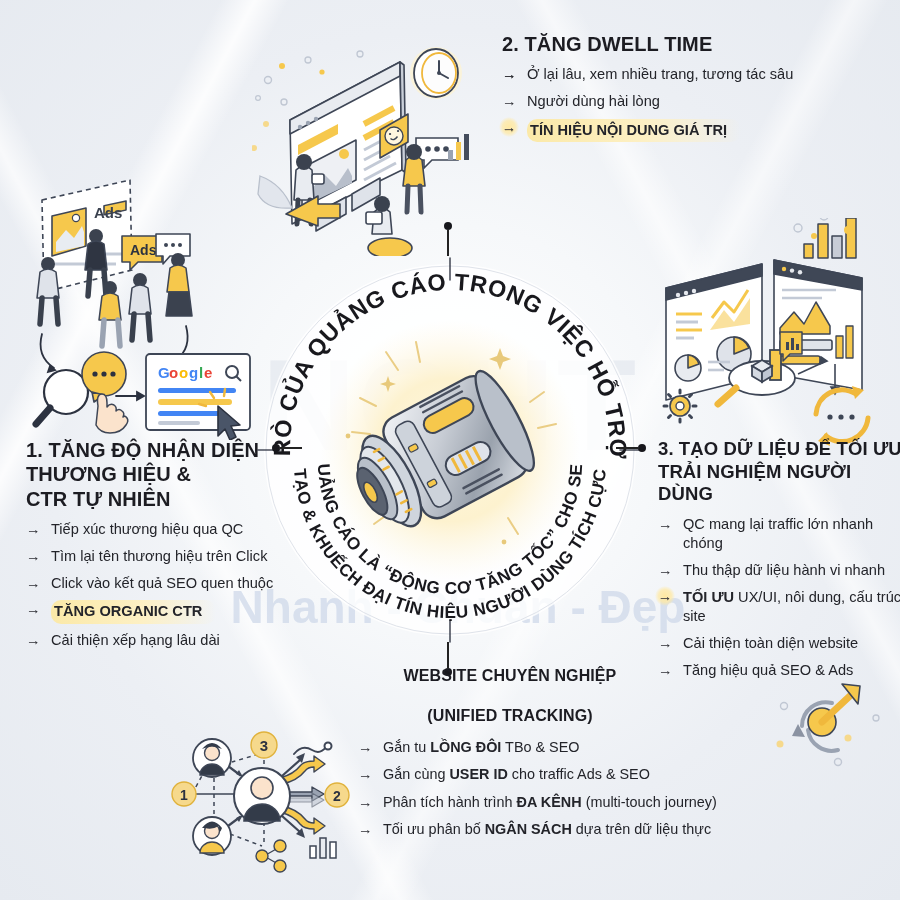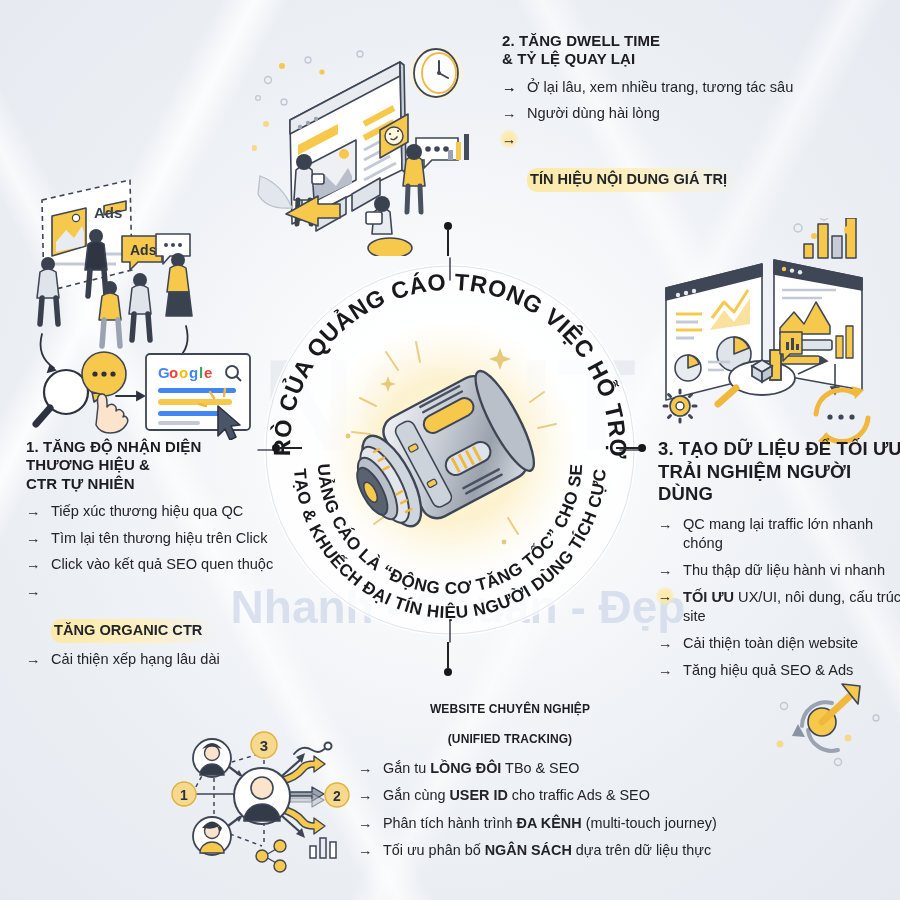--- a/index.html
+++ b/index.html
@@ -26,51 +26,51 @@
   }
   .wm2 {
     position:absolute; left:0; right:0; top:580px;
     text-align:center; font-size:46px; font-weight:bold;
     color:#cfd9ea; opacity:.75; pointer-events:none;padding-left:16px;
   }
 
   
   .blk { position:absolute; }
   .blk h2 {
-    font-size:15px; font-weight:bold; color:#1c1c22;
+    font-size:20px; font-weight:bold; color:#1c1c22;
     line-height:1.22; letter-spacing:.1px; margin-bottom:9px;
   }
   .blk h2.small { font-size:18.5px; }
   ul.pts { list-style:none; }
   ul.pts li {
     position:relative; padding-left:25px;
     font-size:14.6px; line-height:1.35; color:#23242a;
     margin-bottom:7px;
   }
   ul.pts li .ar {
     position:absolute; left:0; top:0px; font-size:14.5px; color:#2c2d33;
   }
   ul.pts li.hl { font-weight:bold; }
   ul.pts li.hl .txt {
     background:linear-gradient(90deg,#fbe9a8 0%, #fdf0c4 55%, rgba(253,240,196,0) 100%);
-    padding:2px 14px 2px 3px; border-radius:10px; display:inline-block;margin-top:37px;
+    padding:2px 14px 2px 3px; border-radius:10px; display:inline-block;
   }
   ul.pts li.glow .ar {
     background:radial-gradient(circle,#ffe9a3 0%, rgba(255,233,163,.75) 45%, rgba(255,233,163,0) 72%);
     border-radius:50%; width:20px; height:20px; left:-3px; top:-2px;
     text-align:center; line-height:20px;
   }
   b { font-weight:bold;text-align:center; }
 
   
   #sec2 { left:502px; top:32px; width:300px; }
   #sec1 { left:26px; top:438px; width:262px; }
   #sec3 { left:658px; top:438px; width:244px; }
   #sec4 { left:250px; top:666px; width:520px; text-align:center; }
-  #sec4 h2 { font-size:12px; line-height:1.25; margin-bottom:12px;margin-top:36px; }
+  #sec4 h2 { font-size:16px; line-height:1.25; margin-bottom:12px; }
   #sec4 ul.pts { text-align:left; margin-left:108px; }
   #sec4 ul.pts li { font-size:14.4px; margin-bottom:8px; }
 
   
   #center { position:absolute; left:256px; top:256px; width:388px; height:388px; }
   #center svg { position:absolute; inset:0; }
   .ringtxt { font-size:23.5px; font-weight:bold; fill:#18181d; letter-spacing:.6px;
              font-family:"Liberation Sans", sans-serif; }
   .ringtxt2 { font-size:17.2px; font-weight:bold; fill:#18181d; letter-spacing:.5px;
               font-family:"Liberation Sans", sans-serif; }
@@ -606,21 +606,20 @@
       <div class="ln"></div>
   </div>
   <div class="conn vert" style="left:444px; top:642px;">
     <div class="ln"></div>
       <div class="dt"></div>
   </div>
 
   <div class="blk" id="sec2">
     <h2>
       <span>2. TĂNG DWELL TIME</span><br>
-      <span>&amp; TỶ LỆ QUAY LẠI</span>
     </h2>
     <ul class="pts">
       <li><span class="ar">→</span></li>
       <li><span class="ar">→</span><span class="txt">Ở lại lâu, xem nhiều trang, tương tác sâu</span></li>
       <li><span class="ar">→</span><span class="txt">Người dùng hài lòng</span></li>
       <li><span class="ar">→</span></li>
       <li class="hl glow"><span class="ar">→</span><span class="txt">TÍN HIỆU NỘI DUNG GIÁ TRỊ</span></li>
     </ul>
   </div>
 

